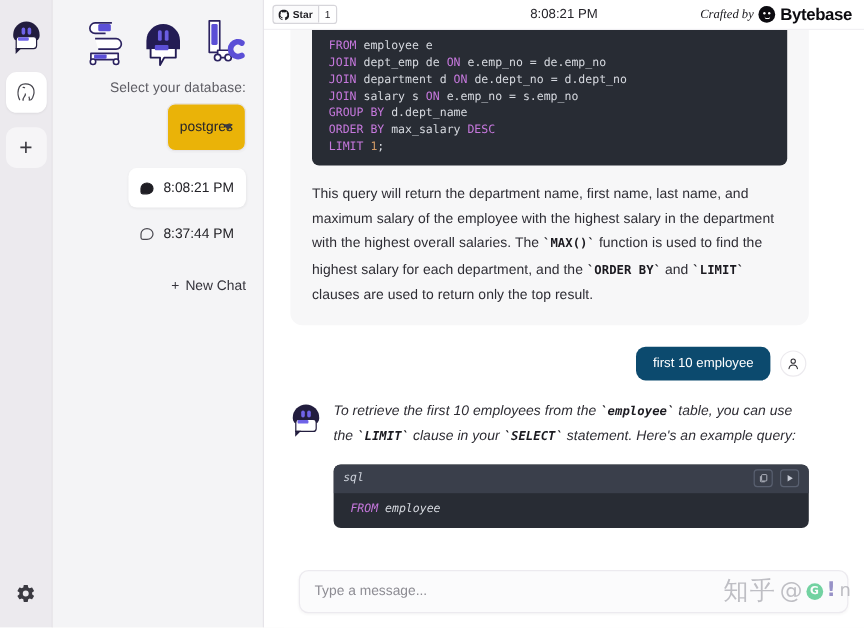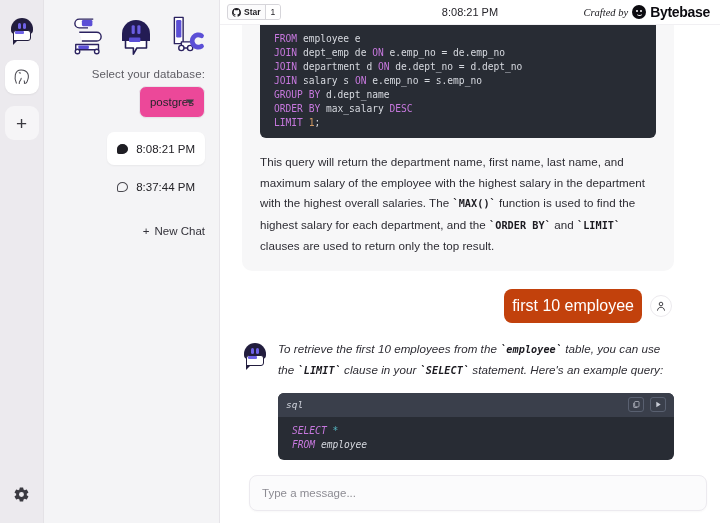--- a/index.html
+++ b/index.html
@@ -113,22 +113,22 @@
   }
   .logo-letter { display:block; }
   .sel-label {
     font-size: 11.5px;
     color: #5d5c63;
     margin: 4px 0 6px 2px;
     letter-spacing: .1px;
   }
   .db-select {
     position: relative;
-    height: 32px;
-    background: #ec4899;
+    height: 40px;
+    background: #eab308;
     border: 1px solid #e7e5ea;
     border-radius: 7px;
     display: flex;
     align-items: center;
     padding: 4px 10px;
     font-size: 11.5px;
     color: #26252b;
     cursor: pointer;
     box-shadow: 0 1px 1px rgba(0,0,0,.02);
   }
@@ -337,24 +337,24 @@
   
   .msg-user {
     display: flex;
     align-items: center;
     justify-content: flex-end;
     gap: 8px;
     margin: 18px 0 16px 0;
     padding-right: 2px;
   }
   .user-bubble {
-    background: #c2410c;
+    background: #0c4a6e;
     color: #ffffff;
-    font-size: 16px;
-    padding: 8px 8px;
+    font-size: 11px;
+    padding: 8px 14px;
     border-radius: 8px;
     max-width: 330px;
   }
   .user-avatar {
     width: 22px; height: 22px;
     border-radius: 50%;
     background: #ffffff;
     border: 1px solid #eceaee;
     display: flex; align-items: center; justify-content: center;
     flex: 0 0 auto;
@@ -601,30 +601,37 @@
                       <path d="M5 7v12a2 2 0 002 2h9" fill="none" stroke="#c8ccd6" stroke-width="2"></path>
                     </svg>
                   </span>
                   <span class="code-act">
                     <svg width="8" height="9" viewBox="0 0 24 24">
                       <path d="M7 4l13 8-13 8z" fill="#c8ccd6"></path>
                     </svg>
                   </span>
                 </span>
               </div>
-              <div class="code-body" id="code-bottom"><div><span class="kw">SELECT</span><span> </span><span class="op">*</span></div><div><span class="kw">FROM</span><span> employee</span></div></div>
+              <div class="code-body" id="code-bottom"><div><span class="kw">FROM</span><span> employee</span></div></div>
             </div>
           </div>
         </div>
 
         <div style="height:60px"></div>
       </div>
     </div>
 
     <div class="composer-wrap">
       <div class="composer">
         <input type="text" placeholder="Type a message..." style="">
       </div>
     </div>
 
+    <div class="watermark">
+      <span class="wm-cn">知乎</span>
+      <span class="wm-at">@</span>
+      <span class="wm-badge">G</span>
+      <span class="wm-tail">!</span>
+      <span class="wm-cn" style="font-size:15px">n</span>
+    </div>
 
   </div>
 </div>
 
 </body></html>

